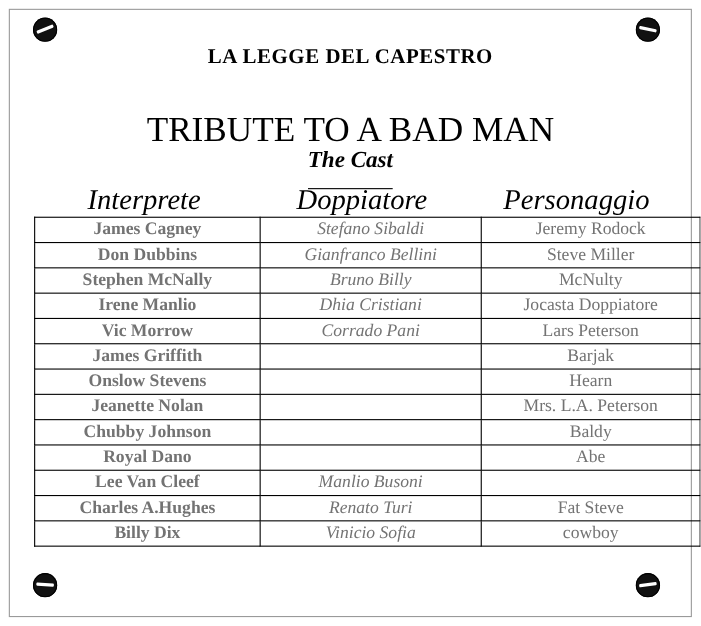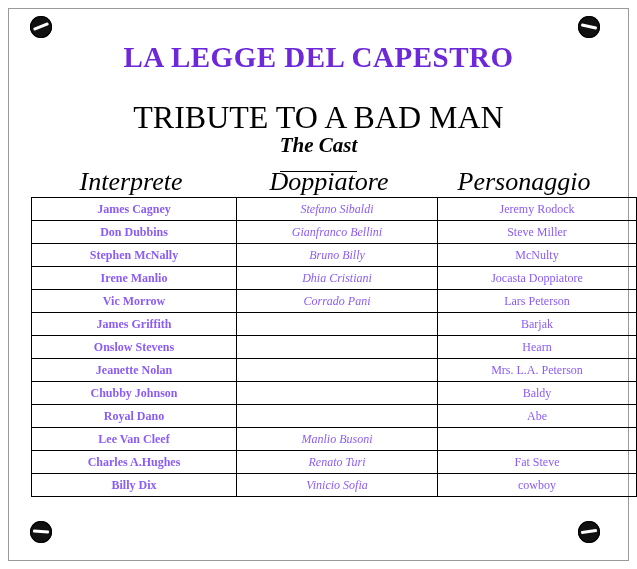--- a/index.html
+++ b/index.html
@@ -47,24 +47,24 @@
   .screw.tr .slot { left: 3px; top: 9px; width: 16px; height: 3px; transform: rotate(12deg); }
   .screw.bl .slot { left: 3px; top: 9px; width: 16px; height: 3px; transform: rotate(4deg); }
   .screw.br .slot { left: 3px; top: 9px; width: 16px; height: 3px; transform: rotate(-8deg); }
 
   .title {
     position: absolute;
     left: 0;
     right: 0;
     top: 32px;
     text-align: center;
-    font-size: 29px;
+    font-size: 19px;
     font-weight: bold;
     letter-spacing: 0.5px;
-    color: #6d28d9;
+    color: #000000;
   }
   .subtitle {
     position: absolute;
     left: 0;
     right: 0;
     top: 70px;
     text-align: center;
     font-size: 32px;
     color: #000000;
     margin-top: 20px;
@@ -106,24 +106,24 @@
     position: absolute;
     left: 22px;
     top: 188px;
     width: 590px;
     border-collapse: collapse;
     table-layout: fixed;
   }
   table.cast td {
     border: 1px solid #000000;
     height: 22px;
-    font-size: 12px;
+    font-size: 16px;
     text-align: center;
     padding: 0 2px;
-    color: #8b5cf6;
+    color: #737373;
   }
   table.cast td.actor {
     width: 200px;
     font-weight: bold;
   }
   table.cast td.voice {
     width: 196px;
     font-style: italic;
   }
   table.cast td.character {

